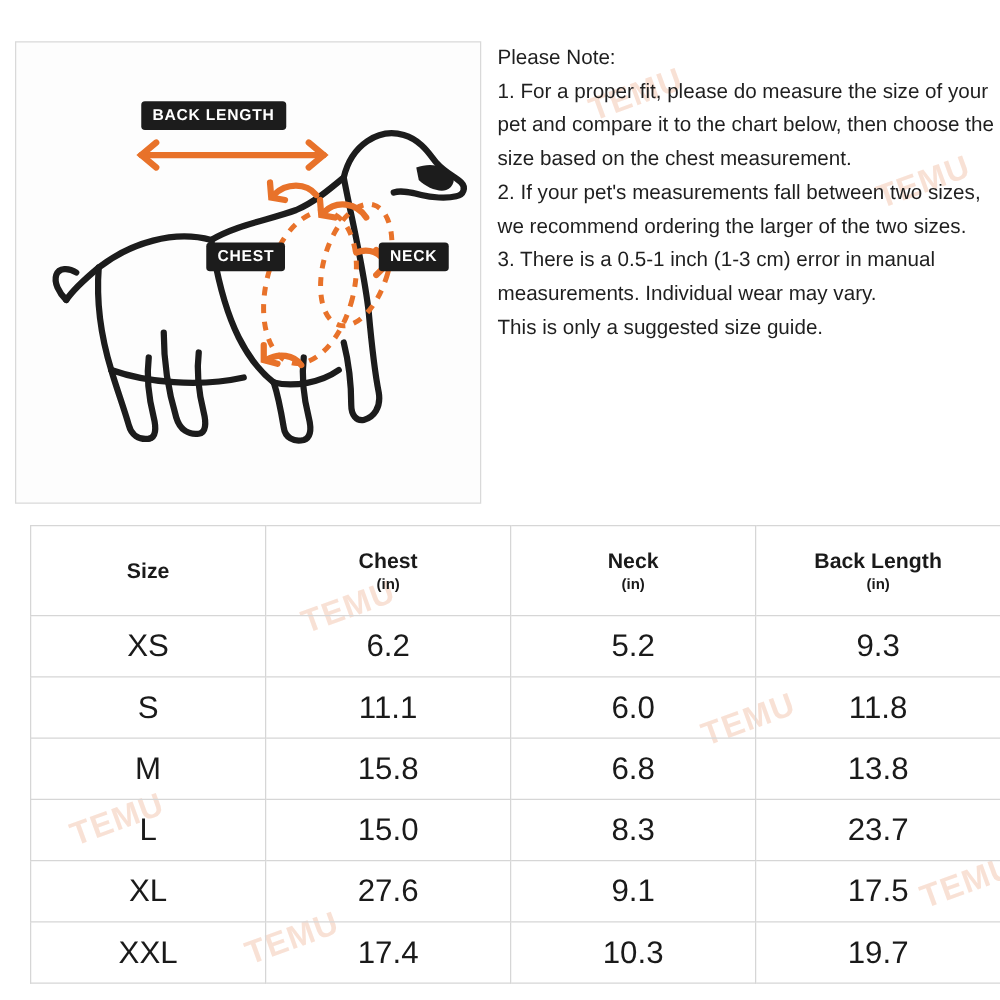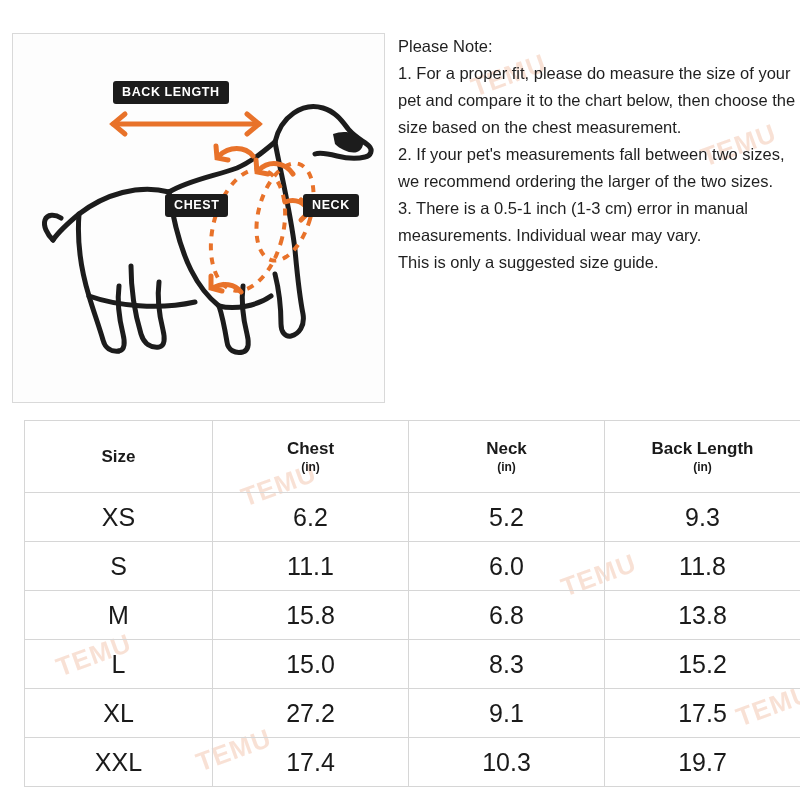--- a/index.html
+++ b/index.html
@@ -235,25 +235,25 @@
         <tr>
           <td>M</td>
           <td>15.8</td>
           <td>6.8</td>
           <td>13.8</td>
         </tr>
         <tr>
           <td>L</td>
           <td>15.0</td>
           <td>8.3</td>
-          <td>15.2</td>
+          <td>23.7</td>
         </tr>
         <tr>
           <td>XL</td>
-          <td>27.2</td>
+          <td>27.6</td>
           <td>9.1</td>
           <td>17.5</td>
         </tr>
         <tr>
           <td>XXL</td>
           <td>17.4</td>
           <td>10.3</td>
           <td>19.7</td>
         </tr>
       </tbody>

